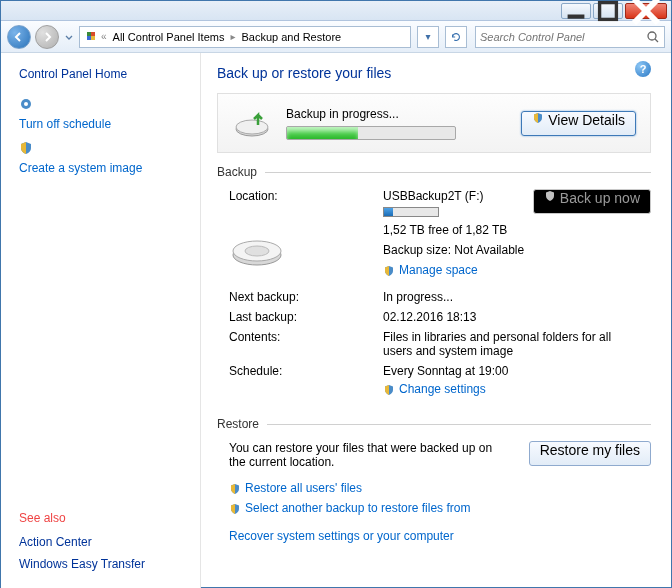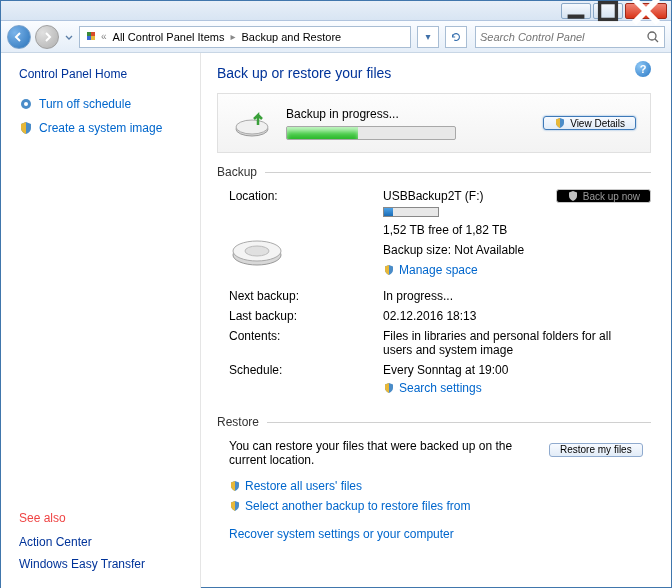--- a/index.html
+++ b/index.html
@@ -21,53 +21,53 @@
 .bc-sep { color: #888; font-size: 10px; }
 .bc-item { color: #000; cursor: default; padding: 2px 3px; }
 .nav-small { width: 22px; height: 22px; border: 1px solid #a8bdd4; background: #fff; display: flex; align-items: center; justify-content: center; margin-left: 2px; font-size: 10px; color: #4070a8; cursor: default; }
 .search { width: 190px; height: 22px; border: 1px solid #a8bdd4; background: #fff; margin-left: 4px; display: flex; align-items: center; padding: 0 4px; }
 .search input { border: none; outline: none; flex: 1; font-size: 11px; font-style: italic; color: #999; }
 .search-icon { width: 14px; height: 14px; color: #555; }
 
 .content { display: flex; height: calc(588px - 20px - 32px); }
 .sidebar { width: 200px; background: #fff; padding: 14px 10px 10px 18px; border-right: 1px solid #e5e5e5; display: flex; flex-direction: column; }
 .sidebar-home { color: #003399; font-size: 12px; margin-bottom: 16px; }
-.sidebar-link { display: flex; align-items: flex-start; gap: 6px; font-size: 12px; color: #0066cc; margin-bottom: 10px; cursor: default; }
+.sidebar-link { display: flex; align-items: flex-start; gap: 6px; font-size: 12px; color: #0066cc; margin-bottom: 10px; cursor: default; flex-direction: column; }
 .sidebar-icon { width: 14px; height: 14px; }
 .sidebar-spacer { flex: 1; }
 .see-also { font-size: 12px; color: #ef4444; margin-bottom: 10px; }
 .see-also-link { font-size: 12px; color: #003399; margin-bottom: 8px; cursor: default; }
 
 .main { flex: 1; padding: 12px 20px 10px 16px; overflow-y: auto; position: relative; }
 .help-icon { position: absolute; top: 8px; right: 20px; width: 16px; height: 16px; border-radius: 50%; background: radial-gradient(circle at 30% 30%, #8cc6f5, #2a78c4); color: #fff; display: flex; align-items: center; justify-content: center; font-size: 11px; font-weight: bold; cursor: default; }
 h1 { color: #003399; font-size: 14px; font-weight: normal; margin-bottom: 12px; }
 
 .progress-box { border: 1px solid #e0e0e0; background: linear-gradient(to bottom, #fdfdfd, #f3f3f3); padding: 12px 14px; display: flex; align-items: center; gap: 14px; min-height: 60px; margin-bottom: 12px; }
 .disk-icon { width: 40px; height: 32px; }
 .progress-info { flex: 1; }
 .progress-label { font-size: 12px; margin-bottom: 5px; }
 .progress-bar { width: 170px; height: 14px; border: 1px solid #a8a8a8; background: #e8e8e8; border-radius: 2px; overflow: hidden; position: relative; }
 .progress-fill { height: 100%; background: linear-gradient(to bottom, #7de87d, #2bb82b); box-shadow: inset 0 4px 4px rgba(255,255,255,0.5); }
-.btn { height: 14px; padding: 0 10px; border: 1px solid #8faace; background: linear-gradient(to bottom, #f7faff, #e2ecf7); border-radius: 3px; font-size: 10px; display: inline-flex; align-items: center; gap: 4px; cursor: default; }
+.btn { height: 25px; padding: 0 10px; border: 1px solid #8faace; background: linear-gradient(to bottom, #f7faff, #e2ecf7); border-radius: 3px; font-size: 14px; display: inline-flex; align-items: flex-start; gap: 4px; cursor: default; }
 .btn.primary { border-color: #3d79b8; box-shadow: 0 0 2px #6aa0d8; }
 .btn:disabled, .btn.disabled { color: #999; border-color: #c8c8c8; background: #000000; }
 .shield { width: 12px; height: 12px; }
 
 .section-hdr { font-size: 12px; color: #333; display: flex; align-items: center; gap: 8px; margin: 6px 0 10px; }
 .section-hdr::after { content: ''; flex: 1; height: 1px; background: #d0d0d0; }
 
 .details { padding-left: 12px; }
 .row { display: flex; font-size: 12px; margin-bottom: 6px; align-items: flex-start; gap: 32px; }
 .row .label { width: 100px; flex-shrink: 0; }
 .row .value { flex: 1; margin-left: 22px; }
 .row .action { width: 120px; text-align: right; }
 .disk-small { width: 56px; height: 40px; margin: 4px 0 8px 0; }
 .slim-bar { width: 56px; height: 10px; border: 1px solid #888; background: #e8e8e8; margin-top: 4px; position: relative; }
 .slim-fill { height: 100%; background: linear-gradient(to bottom, #4da2e8, #1b6cb5); }
-.link { color: #0066cc; font-size: 12px; cursor: default; display: inline-flex; align-items: center; gap: 4px; }
+.link { color: #0066cc; font-size: 12px; cursor: default; display: inline-flex; align-items: flex-end; gap: 4px; }
 .restore-text { font-size: 12px; margin-bottom: 8px; max-width: 300px; display: inline-block; }
 .restore-row { display: flex; align-items: flex-start; gap: 20px; }
 .restore-actions { flex-shrink: 0; }
 .restore-links { margin-top: 4px; }
 .restore-links .link { margin-bottom: 6px; display: flex; }
 .recover-link { color: #0066cc; font-size: 12px; margin-top: 14px; cursor: default; }
 </style>
 </head>
 <body>
 
@@ -243,21 +243,21 @@
         </div>
         <div class="row">
           <div class="label">Schedule:</div>
           <div class="value">
             <div style="margin-bottom:4px">Every Sonntag at 19:00</div>
             <span class="link">
               <svg class="shield" viewBox="0 0 12 12">
                   <path d="M6 1 L10 2.5 L10 6 Q10 9 6 11 Q2 9 2 6 L2 2.5 Z" fill="#4a8cc8"></path>
                   <path d="M6 1 L6 11 Q2 9 2 6 L2 2.5 Z" fill="#e8b838"></path>
                 </svg>
-              <span>Search settings</span>
+              <span>Change settings</span>
             </span>
           </div>
         </div>
       </div>
 
       <div class="section-hdr" style="margin-top:18px">
           <span>Restore</span>
         </div>
 
       <div class="details">

